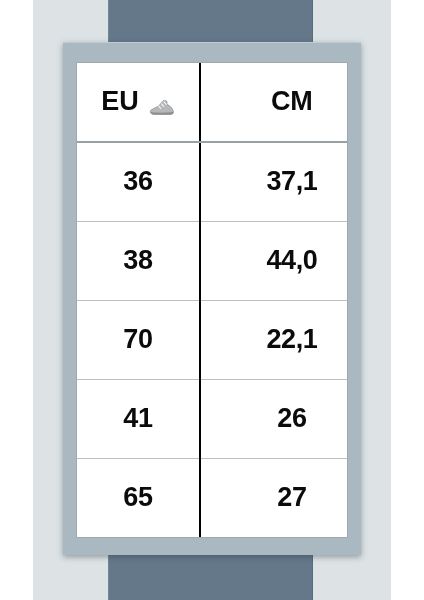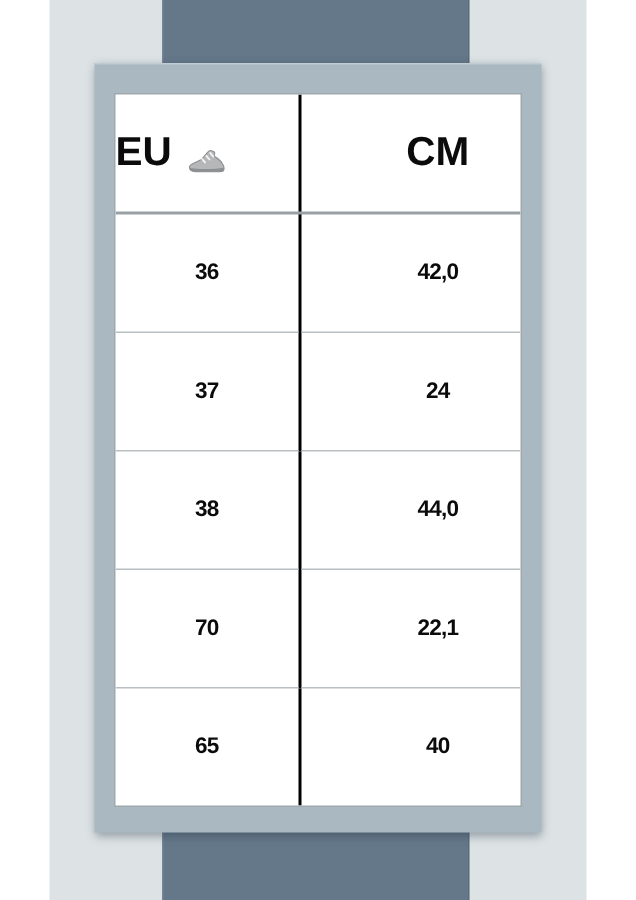--- a/index.html
+++ b/index.html
@@ -79,21 +79,21 @@
   .size-table tr { height: 10%; }
 
   .size-table td {
     text-align: center;
     vertical-align: middle;
     font-weight: 700;
     color: #0b0b0b;
     letter-spacing: -0.5px;
     padding: 0;
     border-bottom: 1px solid #b9bfc2;
-    font-size: 15px;
+    font-size: 27px;
   }
   .size-table tr:last-child td { border-bottom: none; }
 
   
   .size-table td.col-eu {
     border-right: 2px solid #000000;
     width: 51.5%;
   }
   .size-table td.col-cm {
     width: 48.5%;
@@ -103,21 +103,21 @@
   
   .size-table tr.header-row td {
     font-size: 27px;
     letter-spacing: 0px;
     border-bottom: 2px solid #9aa1a5;
     padding-bottom: 2px;
   }
   .hdr-inner {
     display: flex;
     align-items: center;
-    justify-content: flex-start;
+    justify-content: center;
     gap: 10px;
   }
   .shoe-icon {
     display: inline-block;
     width: 26px;
     height: 18px;
     flex: 0 0 auto;
   }
 </style>
 </head>
@@ -143,33 +143,33 @@
                 <path d="M21.9 7.3 C24.3 8.5 26.6 10.3 28.2 12.4" stroke="#9b9d9f" stroke-width="1" fill="none" opacity="0.7"></path>
               </svg>
             </span>
           </span>
         </td>
         <td class="col-cm">CM</td>
       </tr>
 
       <tr>
         <td class="col-eu">36</td>
-        <td class="col-cm">42,0</td>
-      </tr>
-      <tr>
-        <td class="col-eu">37</td>
-        <td class="col-cm">24</td>
+        <td class="col-cm">37,1</td>
       </tr>
       <tr>
         <td class="col-eu">38</td>
         <td class="col-cm">44,0</td>
       </tr>
       <tr>
         <td class="col-eu">70</td>
         <td class="col-cm">22,1</td>
       </tr>
       <tr>
+        <td class="col-eu">41</td>
+        <td class="col-cm">26</td>
+      </tr>
+      <tr>
         <td class="col-eu">65</td>
-        <td class="col-cm">40</td>
+        <td class="col-cm">27</td>
       </tr>
     </tbody>
   </table>
 </div>
 
 </body></html>

